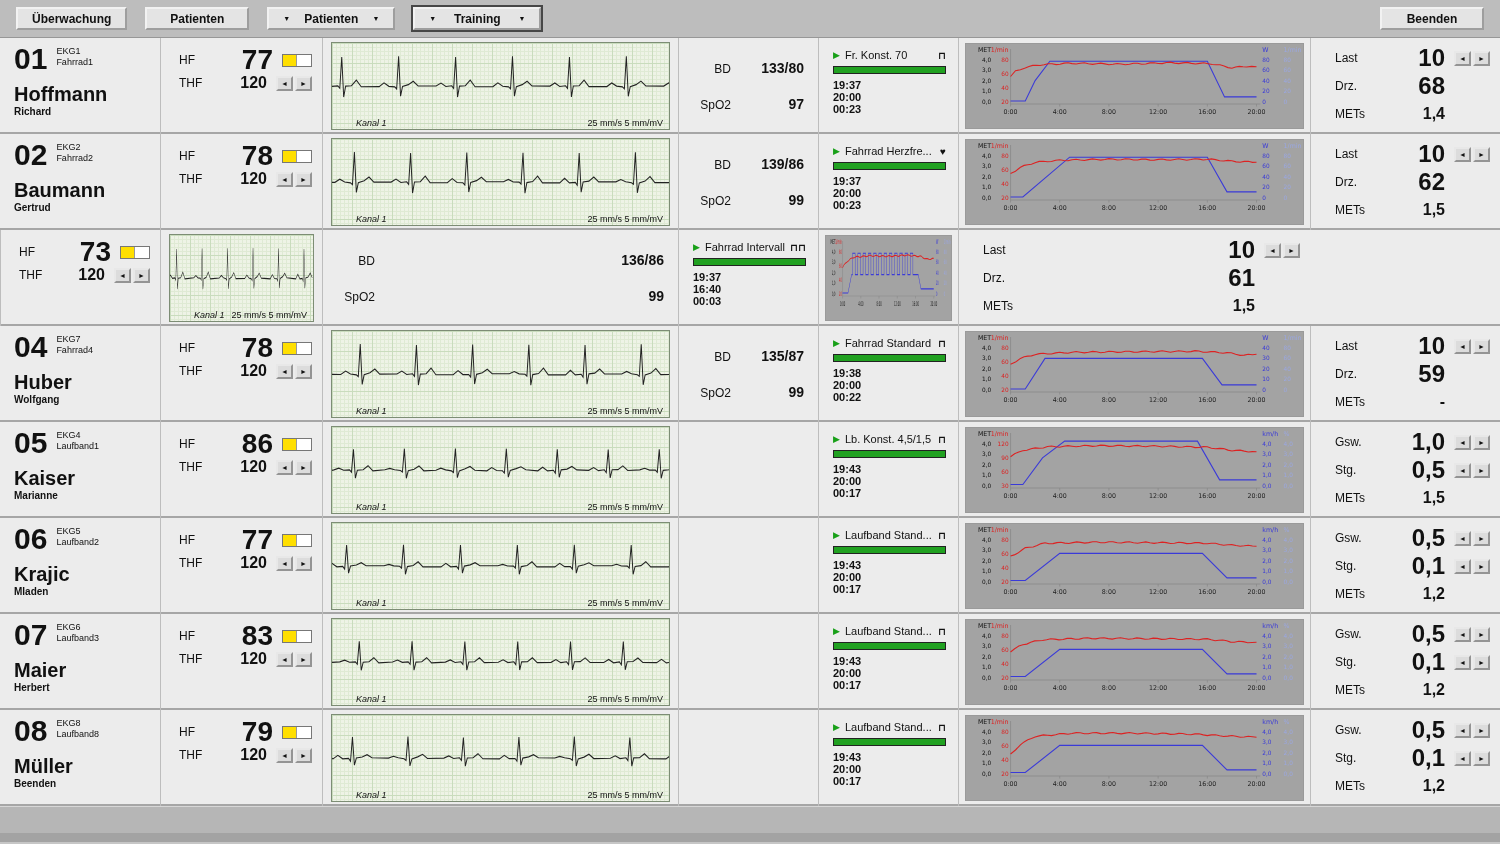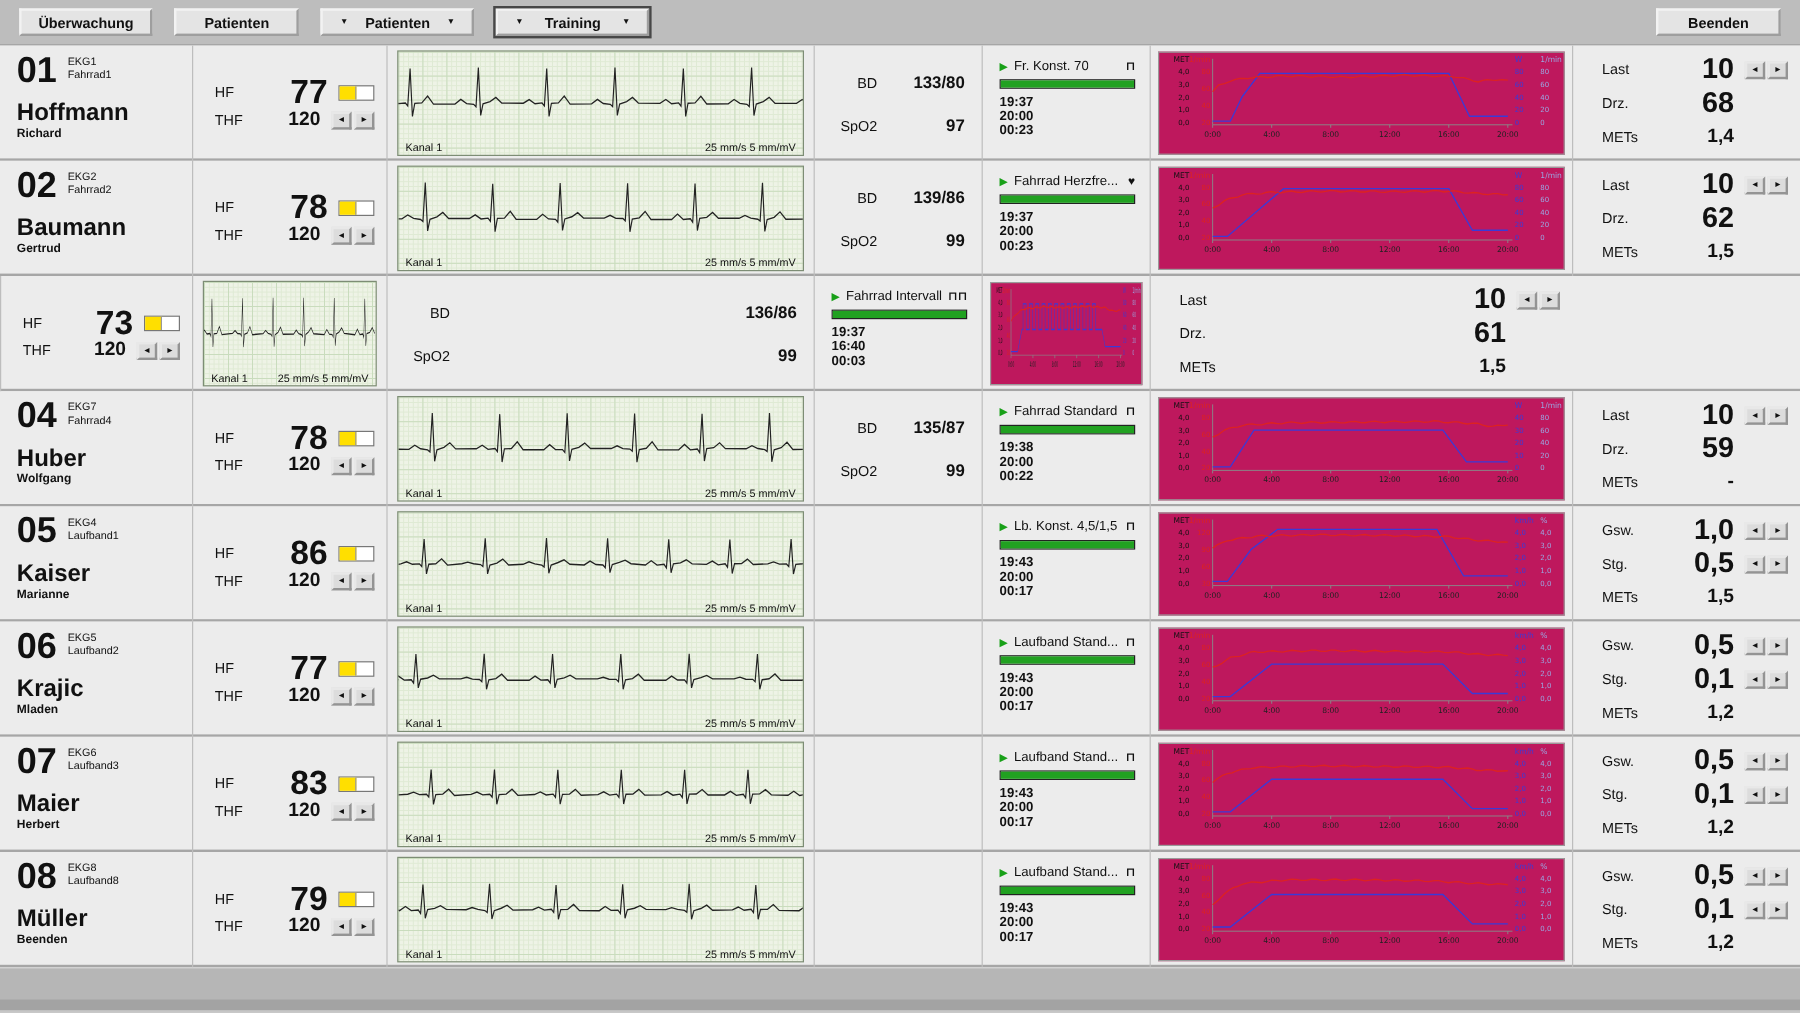--- a/index.html
+++ b/index.html
@@ -23,60 +23,60 @@
     height:96px;background:#ececec;border-bottom:2px solid #a6a6a6;}
   .sec{position:relative;border-left:1px solid #bdbdbd;min-width:0;}
 
   .sec-patient{border-left:none;padding:6px 0 16px 14px;}
   .pat-top{display:flex;gap:9px;align-items:flex-start;}
   .pat-num{font-size:30px;font-weight:bold;line-height:1;}
   .pat-dev{display:flex;flex-direction:column;font-size:9px;line-height:1.25;padding-top:2px;}
   .pat-name{font-size:20px;font-weight:bold;margin-top:9px;}
   .pat-first{font-size:10px;font-weight:bold;}
 
-  .sec-hf{display:flex;flex-direction:column;justify-content:center;padding:8px 10px 8px 18px;}
+  .sec-hf{display:flex;flex-direction:column;justify-content:flex-start;padding:8px 10px 8px 18px;}
   .hf-line,.thf-line{display:flex;align-items:center;}
   .lbl{font-size:12px;width:38px;flex:none;}
   .hf-val{font-size:28px;font-weight:bold;margin-left:auto;line-height:1;}
   .battery{width:30px;height:13px;border:1px solid #777;display:flex;margin-left:9px;background:#fff;flex:none;}
   .bat-seg{width:50%;height:100%;}
   .bat-yellow{background:#ffdf00;border-right:1px solid #999;}
   .thf-val{font-size:16px;font-weight:bold;margin-left:auto;}
   .spin{display:flex;gap:2px;margin-left:9px;flex:none;}
   .spin-btn{width:17px;height:15px;font-size:7px;line-height:1;padding:0;border:2px outset #e8e8e8;
     background:#dcdcdc;color:#111;font-family:inherit;}
 
   .sec-ecg{padding:4px 8px;}
   .ecg-panel{position:relative;height:100%;border:1px solid #7d8d75;background-color:#eef3e6;
     background-image:
       linear-gradient(#c9dcbd 1px, transparent 1px),
       linear-gradient(90deg,#c9dcbd 1px, transparent 1px),
       linear-gradient(#dfead4 1px, transparent 1px),
       linear-gradient(90deg,#dfead4 1px, transparent 1px);
     background-size:20px 20px,20px 20px,4px 4px,4px 4px;}
   .ecg-svg{position:absolute;left:0;top:0;width:100%;height:calc(100% - 13px);}
-  .ecg-kanal{position:absolute;left:6px;bottom:1px;font-size:9px;}
+  .ecg-kanal{position:absolute;left:24px;bottom:1px;font-size:9px;font-style:italic;}
   .ecg-speed{position:absolute;right:6px;bottom:1px;font-size:9px;}
 
   .sec-vitals{display:flex;flex-direction:column;justify-content:space-around;padding:12px 14px;text-align:right;}
   .sec-vitals.empty .vital-line{visibility:hidden;}
   .vital-line{display:flex;align-items:baseline;}
   .vital-val{margin-left:auto;font-size:14px;font-weight:bold;}
 
   .sec-program{padding:11px 12px 8px 14px;display:flex;flex-direction:column;gap:5px;}
   .prog-name-line{display:flex;align-items:center;gap:5px;font-size:11px;white-space:nowrap;}
   .play-icon{color:#18a018;font-size:9px;flex:none;}
   .prog-name{overflow:hidden;text-overflow:ellipsis;}
   .prog-icon{margin-left:auto;font-weight:bold;font-size:10px;flex:none;}
   .prog-bar{height:8px;border:1px solid #222;background:#fff;}
   .prog-fill{height:100%;background:#21a121;}
   .prog-times{display:flex;justify-content:space-between;font-size:11px;font-weight:bold;flex-direction:column;}
 
   .sec-chart{padding:5px 6px;}
-  .chart-box{height:100%;background:#be185d;border:1px solid #9a9a9a;}
+  .chart-box{height:100%;background:#a3a3a3;border:1px solid #9a9a9a;}
   .chart-svg{width:100%;height:100%;display:block;}
   svg text{font-family:"DejaVu Sans",sans-serif;}
 
   .sec-params{display:flex;flex-direction:column;justify-content:space-around;padding:6px 6px 6px 0;}
   .param-row{display:flex;align-items:center;height:28px;}
   .param-label{font-size:12px;padding-left:24px;}
   .param-value{margin-left:auto;font-size:24px;font-weight:bold;line-height:1;}
   .param-row.mets .param-value{font-size:16px;}
   .param-spin{margin-right:4px;}
 

